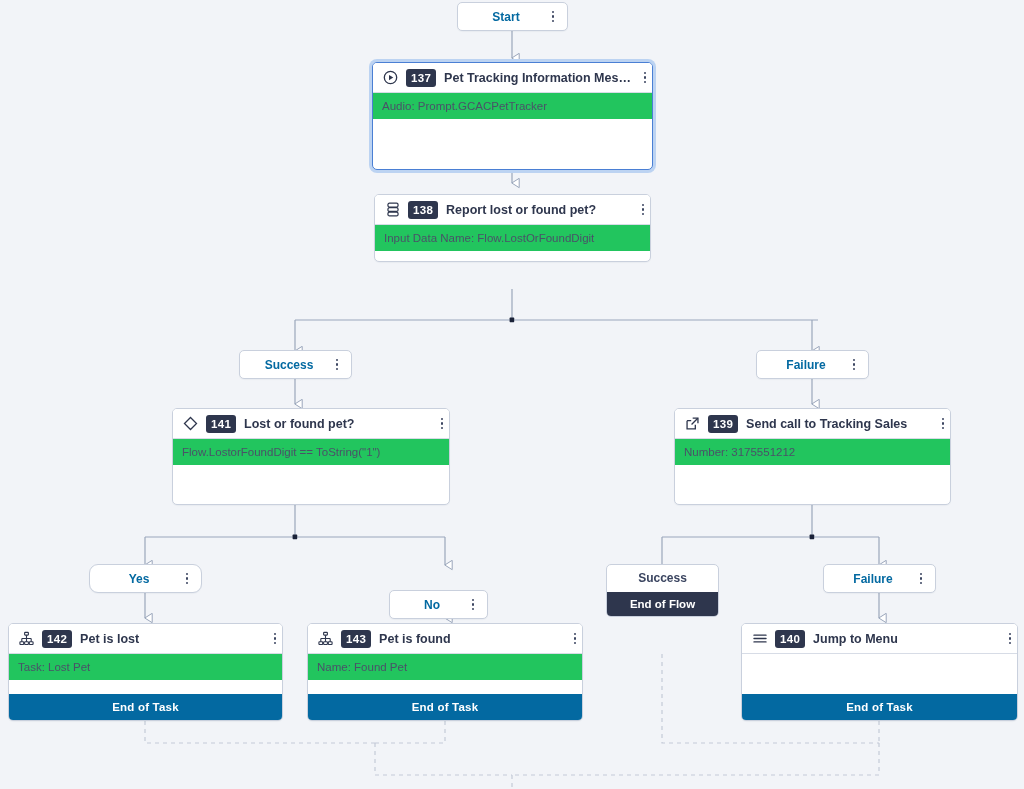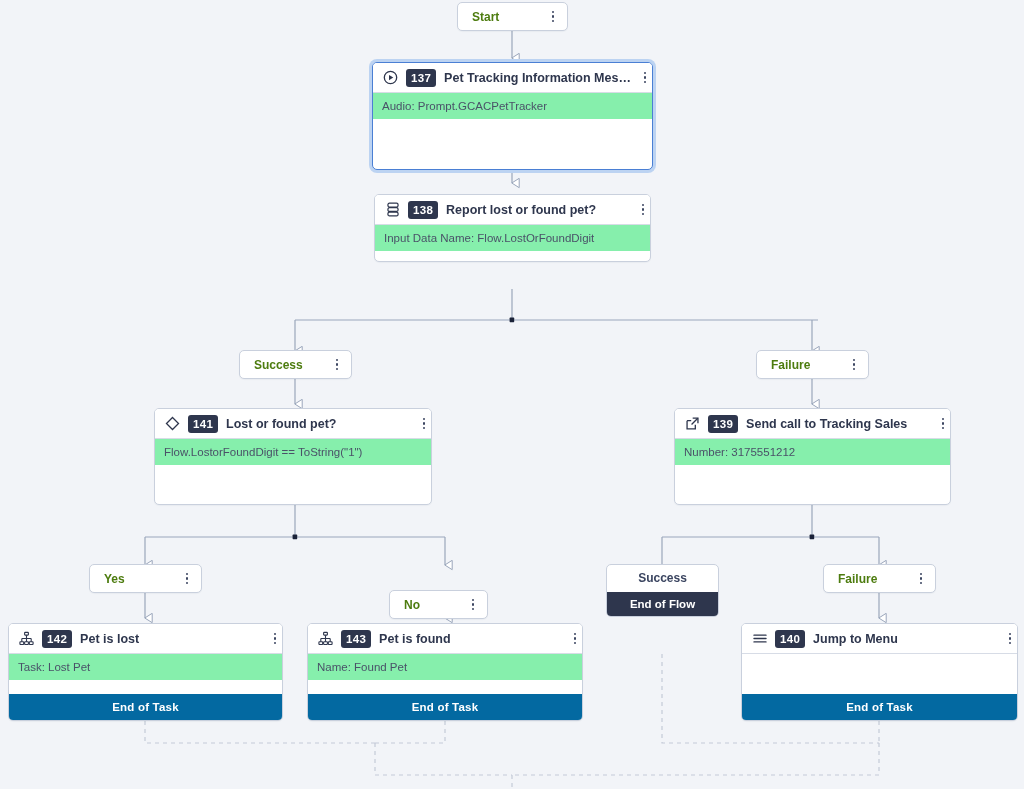--- a/index.html
+++ b/index.html
@@ -59,21 +59,21 @@
   .kebab{
     flex:0 0 14px;width:14px;height:20px;
     display:flex;flex-direction:column;align-items:center;justify-content:center;
     gap:2px;cursor:pointer;margin-left:6px;
   }
   .kebab i{display:block;width:2.5px;height:2.5px;border-radius:50%;background:#3b4560;}
   .node .body{
     padding:7px 9px;
     font-size:11.5px;
     color:#4a5268;
-    background:#86efac;
+    background:#22c55e;
   }
   .node .endbar{
     position:absolute;left:0;right:0;bottom:0;
     height:26px;line-height:26px;
     background:#0369a1;
     color:#ffffff;
     font-size:11.5px;
     font-weight:bold;
     text-align:center;
     letter-spacing:.2px;
@@ -91,23 +91,24 @@
     background:#fff;
     border:1px solid #c9d0dd;
     border-radius:5px;
     box-sizing:border-box;
     display:flex;align-items:center;
     height:29px;
     box-shadow:0 1px 1px rgba(30,40,70,.04);
   }
   .pill .plabel{
     flex:1 1 auto;
+    text-align:center;
     font-size:12px;
     font-weight:bold;
-    color:#4d7c0f;
+    color:#0369a1;
     padding-left:14px;
   }
   .pill .kebab{margin-right:7px;}
 
   
   .pillcard{
     position:absolute;
     background:#fff;
     border:1px solid #c9d0dd;
     border-radius:5px;
@@ -245,21 +246,21 @@
 
   <div class="pill" style="left:756px;top:350px;width:113px;">
     <span class="plabel">Failure</span>
     <span class="kebab">
         <i></i>
         <i></i>
         <i></i>
       </span>
   </div>
 
-  <div class="node" style="left:154px;top:408px;width:278px;height:97px;">
+  <div class="node" style="left:172px;top:408px;width:278px;height:97px;">
     <div class="hdr">
       <span class="ico">
         <svg width="15" height="15" viewBox="0 0 16 16">
             <path d="M8,1.6 L14.4,8 L8,14.4 L1.6,8 Z" fill="none" stroke="#2e364d" stroke-width="1.4"></path>
           </svg>
       </span>
       <span class="badge">141</span>
       <span class="ttl">Lost or found pet?</span>
       <span class="kebab">
           <i></i>
@@ -284,21 +285,21 @@
       <span class="ttl">Send call to Tracking Sales</span>
       <span class="kebab">
           <i></i>
           <i></i>
           <i></i>
         </span>
     </div>
     <div class="body">Number: 3175551212</div>
   </div>
 
-  <div class="pill" style="left:89px;top:564px;width:113px;">
+  <div class="pill" style="left:89px;top:564px;width:113px;border-radius:9px;">
     <span class="plabel">Yes</span>
     <span class="kebab">
         <i></i>
         <i></i>
         <i></i>
       </span>
   </div>
 
   <div class="pill" style="left:389px;top:590px;width:99px;">
     <span class="plabel">No</span>

